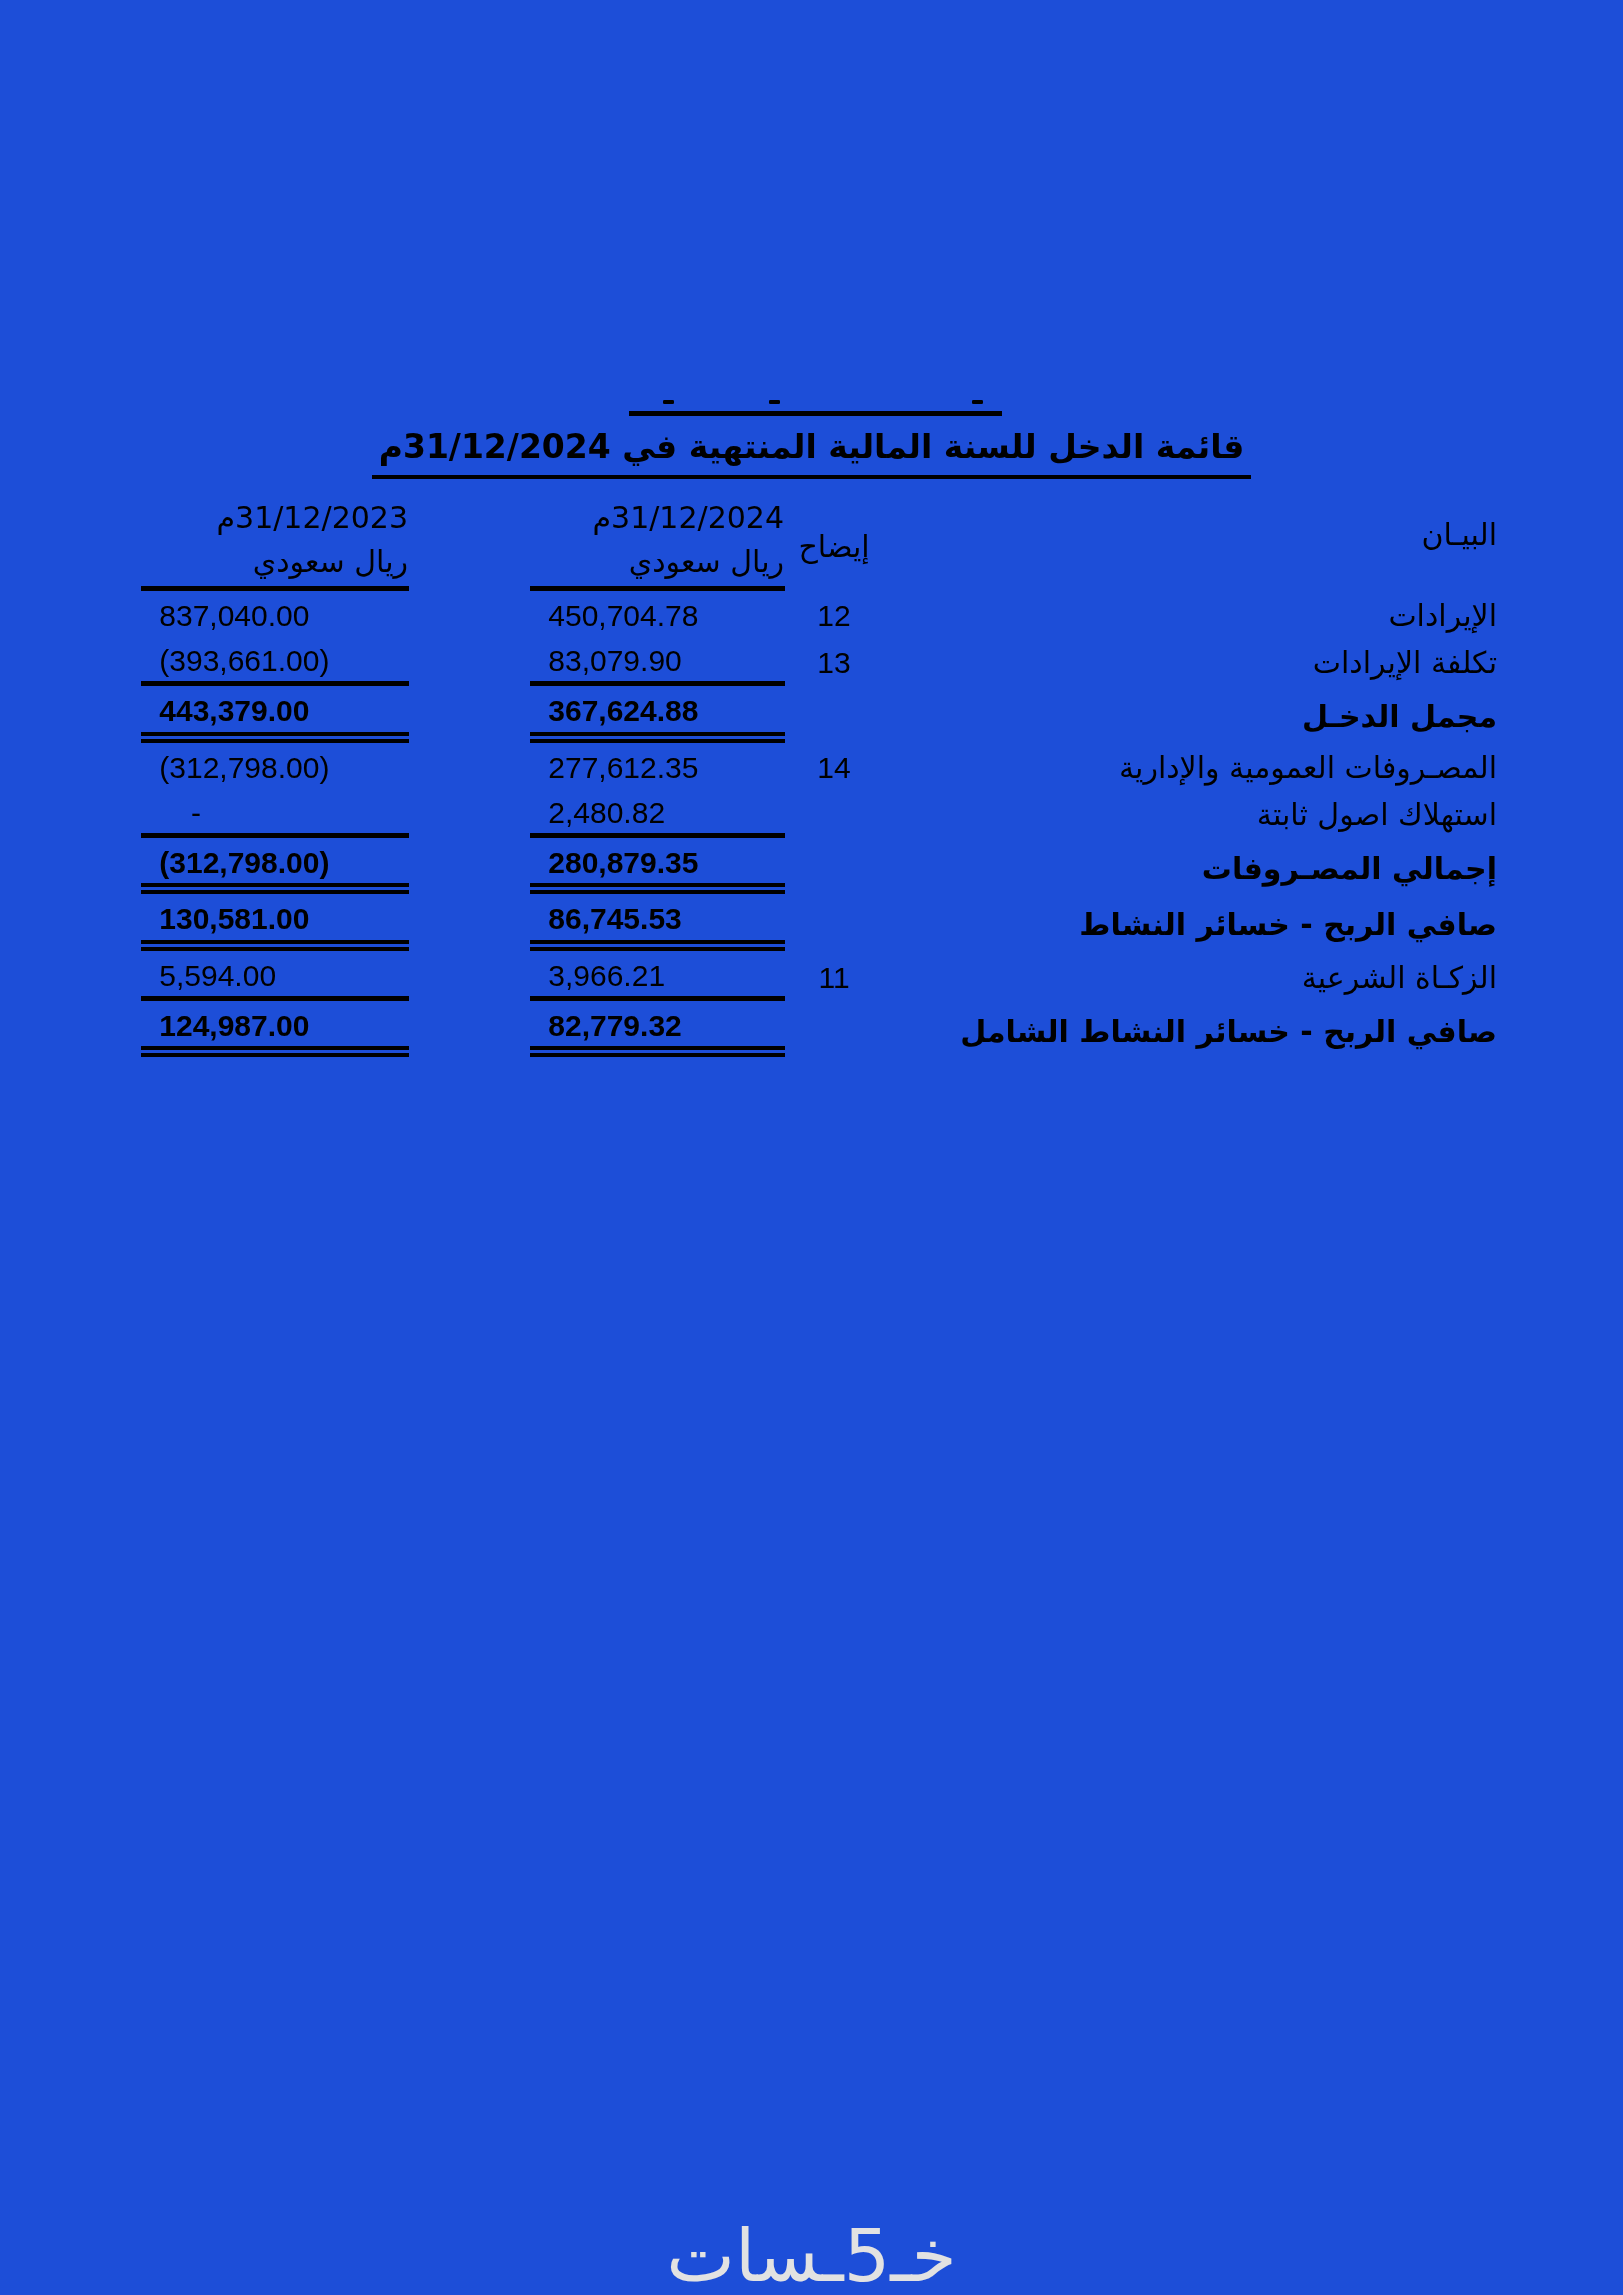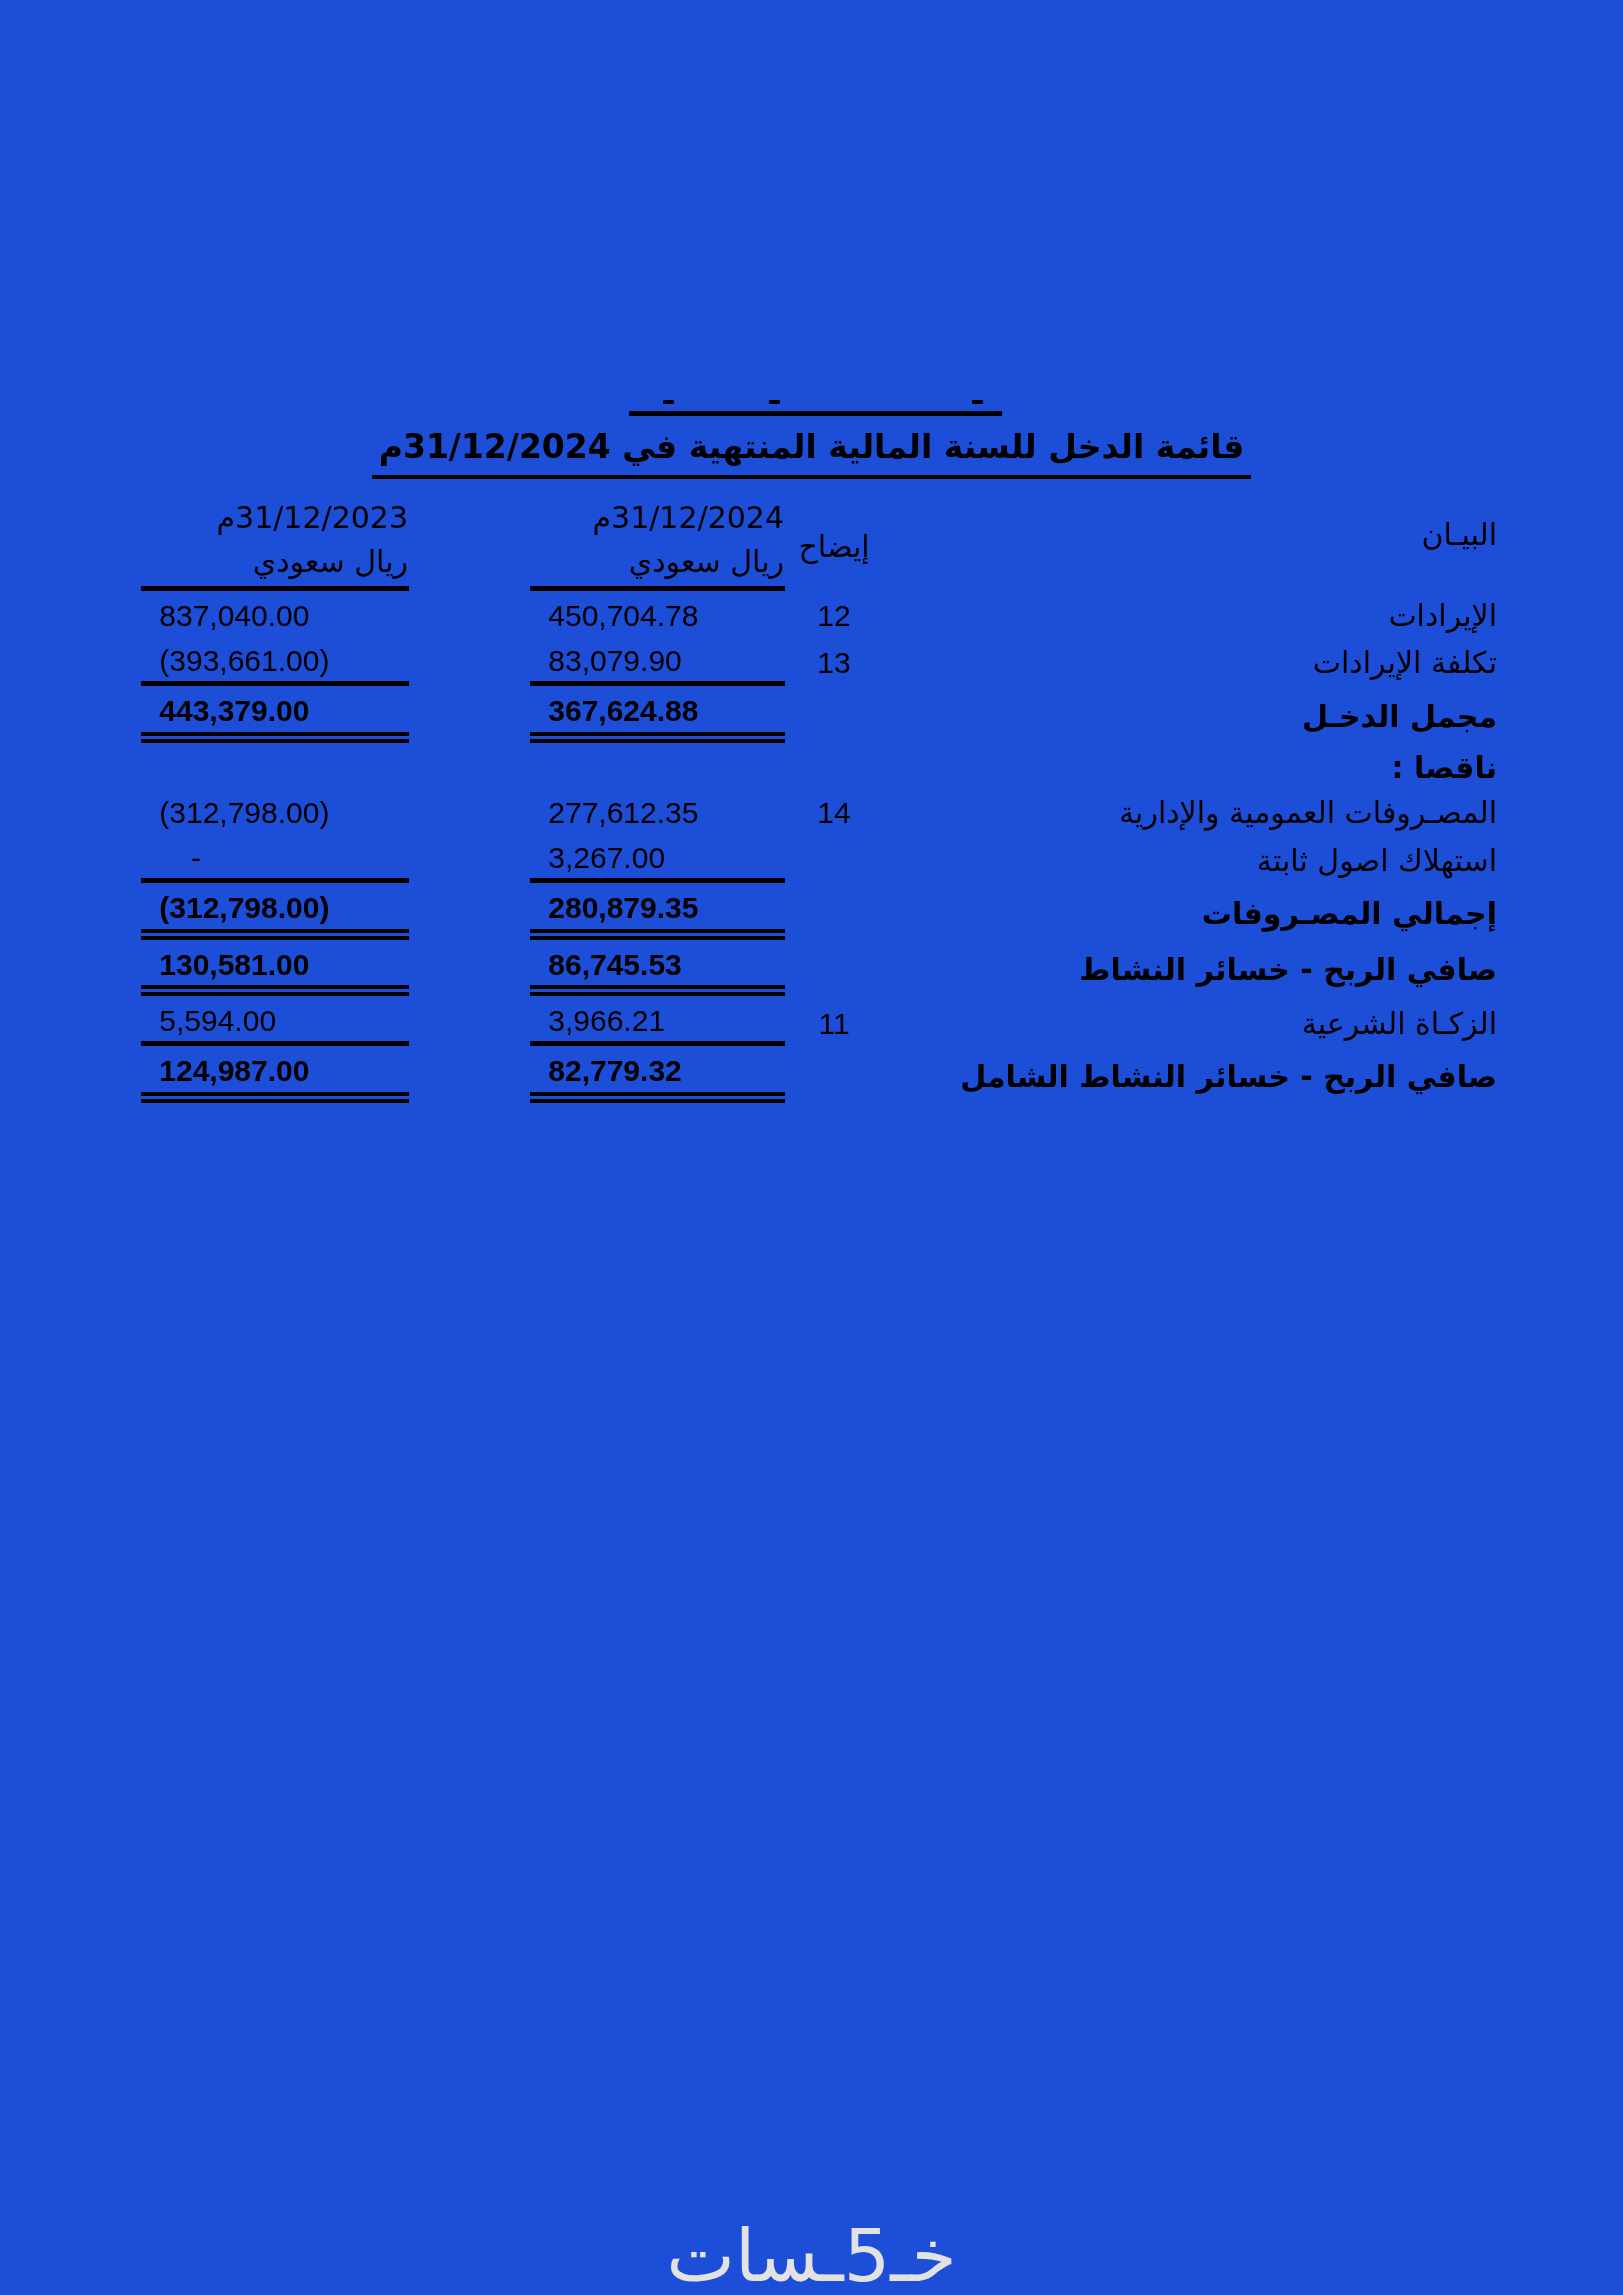--- a/index.html
+++ b/index.html
@@ -114,37 +114,30 @@
         <td class="amt rt">(393,661.00)</td>
       </tr>
       <tr>
         <td class="desc b">مجمل الدخـل</td>
         <td class="note"></td>
         <td class="amt b rd">367,624.88</td>
         <td></td>
         <td class="amt b rd">443,379.00</td>
       </tr>
       <tr>
-        <td class="desc b">ناقصا :</td>
-        <td class="note"></td>
-        <td class="amt"></td>
-        <td></td>
-        <td class="amt"></td>
-      </tr>
-      <tr>
         <td class="desc">المصـروفات العمومية والإدارية</td>
         <td class="note">14</td>
         <td class="amt">277,612.35</td>
         <td></td>
         <td class="amt">(312,798.00)</td>
       </tr>
       <tr>
         <td class="desc">استهلاك اصول ثابتة</td>
         <td class="note"></td>
-        <td class="amt rt">3,267.00</td>
+        <td class="amt rt">2,480.82</td>
         <td></td>
         <td class="amt rt dash">-</td>
       </tr>
       <tr>
         <td class="desc b">إجمالي المصـروفات</td>
         <td class="note"></td>
         <td class="amt b rd">280,879.35</td>
         <td></td>
         <td class="amt b rd">(312,798.00)</td>
       </tr>

